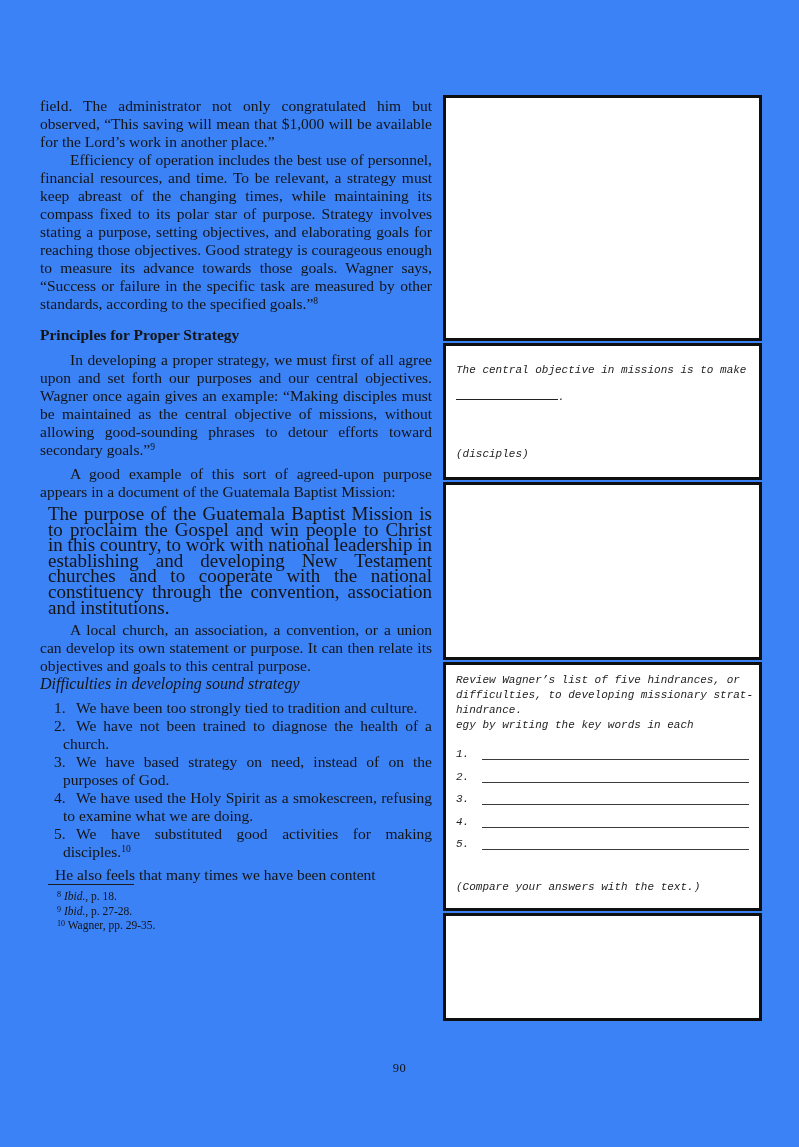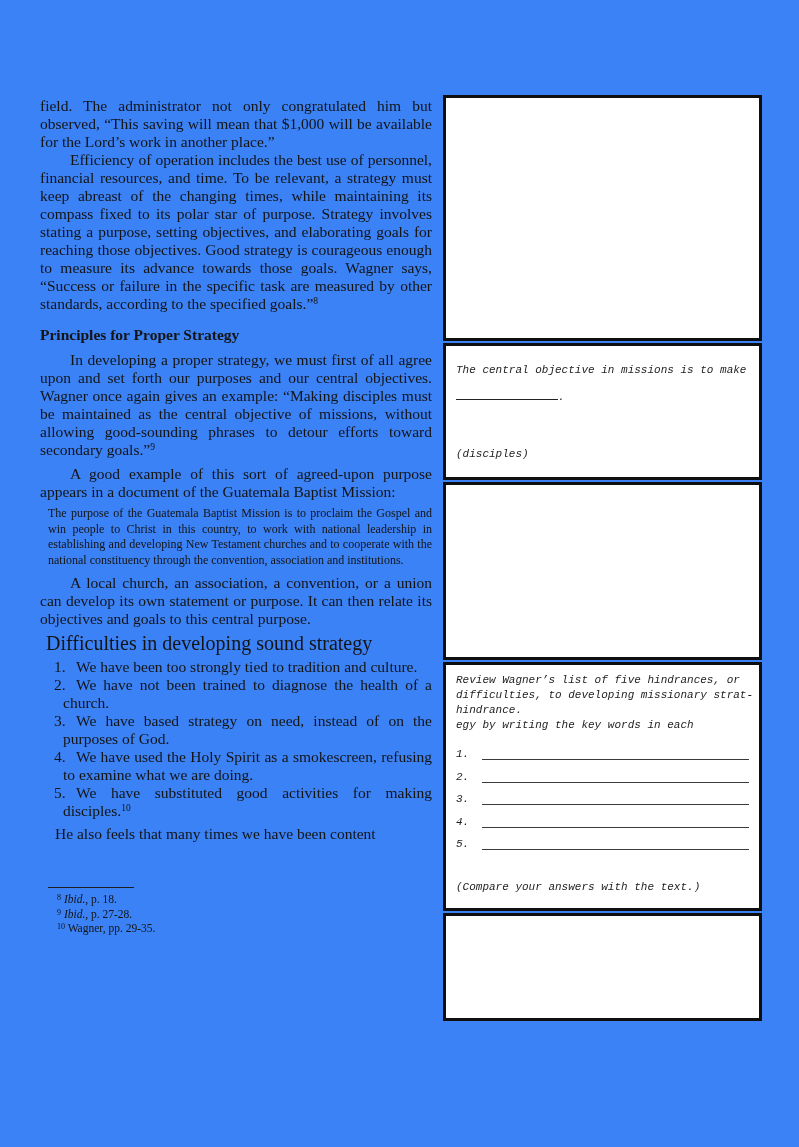--- a/index.html
+++ b/index.html
@@ -29,29 +29,30 @@
   }
   .indent { text-indent: 30px; }
   .m6 { margin-top: 6px; }
   .heading {
     font-weight: bold;
     font-size: 15.5px;
     line-height: 18px;
     margin: 13px 0 7px 0;
   }
   .quote {
-    font-size: 12px;
+    font-size: 19px;
     line-height: 15.6px;
     text-align: justify;
     margin: 5px 0 0 8px;
   }
   .subheading {
-    font-size: 20px;
-    line-height: 18px;
-    margin: 6px;
+    font-style: italic;
+    font-size: 16px;
+    line-height: 18px;
+    margin: 0;
   }
   .hlist { margin-top: 6px; }
   .li {
     position: relative;
     padding-left: 23px;
     text-indent: 13px;
     font-size: 15.5px;
     line-height: 18px;
     text-align: justify;
   }
@@ -61,21 +62,20 @@
     top: 0;
     text-indent: 0;
   }
   .p-content { margin: 5px 0 0 15px; text-align: left; }
   sup.ref {
     font-size: 9.5px;
     line-height: 0;
     vertical-align: 5px;
   }
   .footnotes {
-    margin-top: 44px;
     font-size: 11.5px;
     line-height: 14.5px;
   }
   .fn-rule {
     width: 86px;
     border-top: 1.5px solid #1d1d1d;
     margin: 0 0 4px 8px;
     height: 0;
   }
   .fn { margin-left: 17px; }
@@ -230,13 +230,14 @@
           <span class="blank-num">5.</span>
           <span class="blank-line"></span>
         </div>
       </div>
       <div class="tw-line ex-note">(Compare your answers with the text.)</div>
     </div>
 
     <div class="box box-5"></div>
   </div>
 
+  <div class="page-number">90</div>
 </div>
 
 </body></html>

